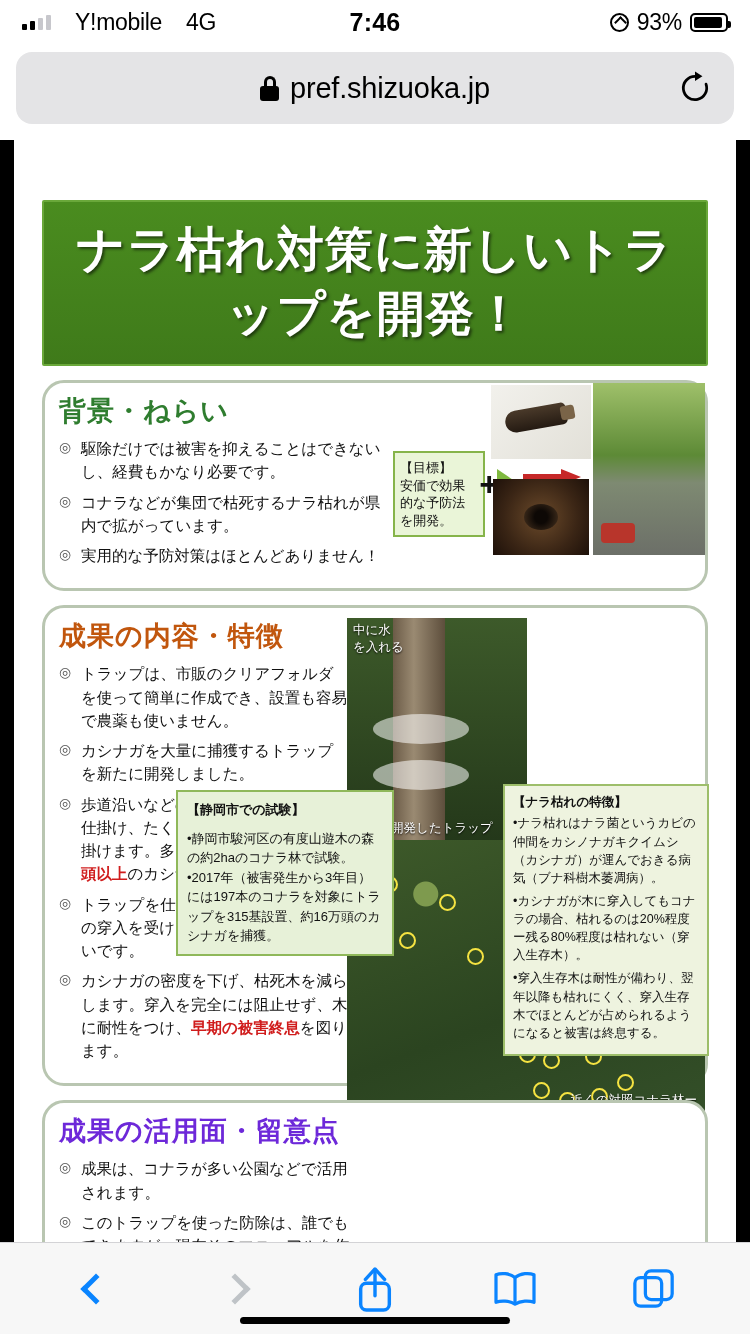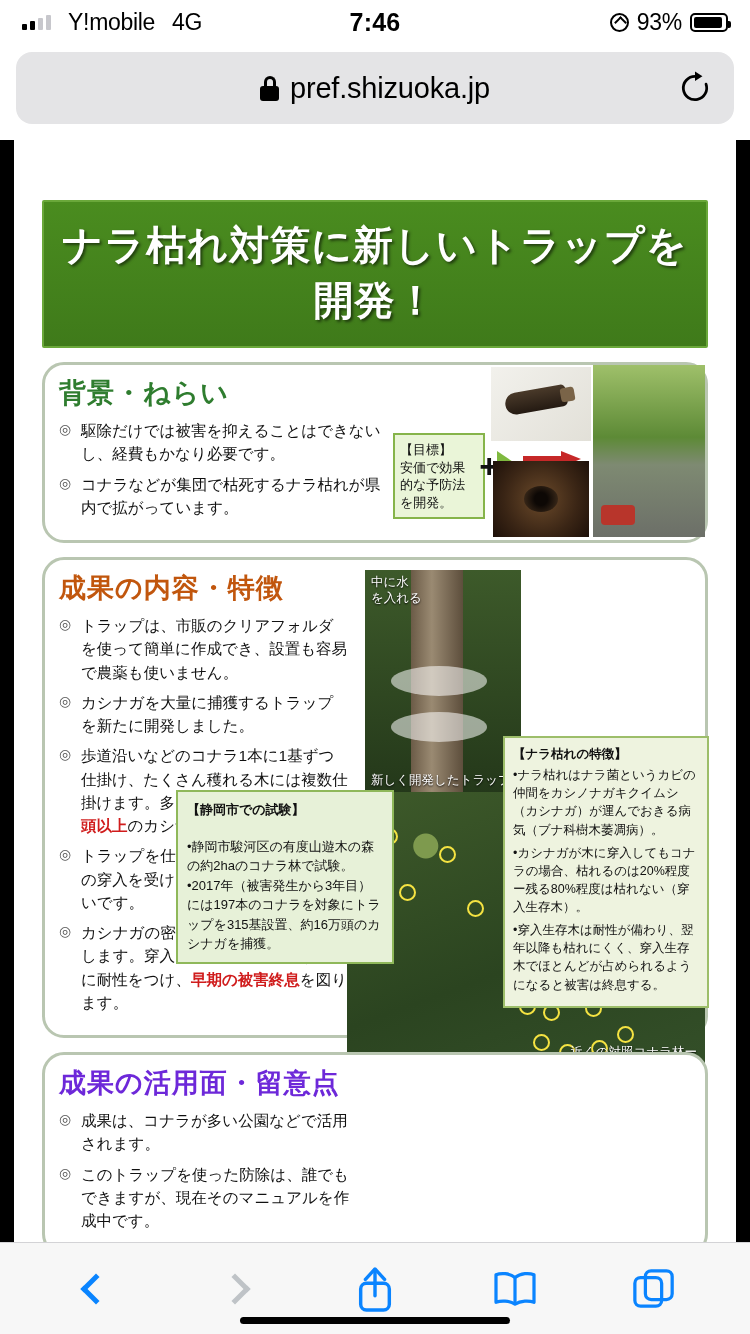--- a/index.html
+++ b/index.html
@@ -18,21 +18,21 @@
 
   
   .statusbar {
     height: 44px;
     background: #fff;
     display: flex; align-items: center;
     padding: 0 22px;
     position: relative;
     flex: 0 0 44px;
   }
-  .sb-left { display: flex; align-items: center; gap: 17px; }
+  .sb-left { display: flex; align-items: center; gap: 24px; }
   .signal { display: flex; align-items: flex-end; gap: 3px; height: 16px; }
   .signal i { display: block; width: 5px; background: #000; border-radius: 1px; }
   .signal i:nth-child(1) { height: 6px; }
   .signal i:nth-child(2) { height: 9px; }
   .signal i:nth-child(3) { height: 12px; background: #c7c7cc; }
   .signal i:nth-child(4) { height: 15px; background: #c7c7cc; }
   .carrier { font-size: 23px; letter-spacing: -0.3px; }
   .netw { font-size: 23px; letter-spacing: -0.3px; }
   .sb-time {
     position: absolute; left: 0; right: 0; top: 0; bottom: 0;
@@ -102,21 +102,21 @@
 
   
   .banner {
     background: linear-gradient(#4a8c1f, #3f7a1a);
     border: 2px solid #6aa83a;
     padding: 16px 10px 18px;
     text-align: center;
     border-radius: 2px;
   }
   .banner h1 {
-    color: #fff; font-size: 40px; font-weight: 700; letter-spacing: 1px;
+    color: #fff; font-size: 48px; font-weight: 700; letter-spacing: 1px;
     text-shadow: 2px 2px 3px rgba(0,0,0,.55);
   }
 
   .section {
     border: 3px solid #b9c6b1; border-radius: 22px;
     margin-top: 14px; padding: 10px 14px 14px;
     position: relative; background: #fff;
   }
   .section.s1 { min-height: 168px; }
   .section.s2 { min-height: 392px; }
@@ -192,21 +192,21 @@
 
   .feature-box {
     position: absolute; right: -4px; top: 176px; width: 206px;
     background: #eef3df; border: 2px solid #9dbe6a; padding: 7px 8px;
     font-size: 12.5px; line-height: 1.45; color: #111; z-index: 5;
   }
   .feature-box b { display: block; margin-bottom: 3px; }
   .feature-box p { margin-bottom: 5px; }
 
   .trap-photo {
-    position: absolute; left: 320px; top: 10px; width: 156px; height: 222px;
+    position: absolute; left: 302px; top: 10px; width: 180px; height: 222px;
     background: linear-gradient(#3d5a2a, #24381a);
     overflow: hidden;
   }
   .trap-photo .trunk {
     position: absolute; left: 46px; top: 0; width: 52px; height: 100%;
     background: linear-gradient(90deg,#6b5b47,#9a8a72 40%,#5d4e3c);
   }
   .trap-photo .wrap1, .trap-photo .wrap2 {
     position: absolute; left: 26px; width: 96px; height: 30px;
     background: rgba(255,255,255,.55); border-radius: 50%;
@@ -229,21 +229,21 @@
   .ring {
     position: absolute; width: 17px; height: 17px;
     border: 2.5px solid #f5e342; border-radius: 50%;
   }
 
   .trial-box {
     position: absolute; left: 162px; top: 590px; width: 218px;
     background: #e7f1d8; border: 2px solid #8fb85a; padding: 8px 9px;
     font-size: 13px; line-height: 1.5; color: #111; z-index: 6;
   }
-  .trial-box b { display: block; margin-bottom: 17px; }
+  .trial-box b { display: block; margin-bottom: 9px; }
 
   
   .toolbar {
     flex: 0 0 92px; background: #f7f7f7;
     border-top: 1px solid #d3d3d6;
     display: flex; align-items: center; justify-content: space-around;
     padding: 0 26px;
   }
   .tb-btn { width: 56px; height: 56px; display: flex; align-items: center; justify-content: center; }
   .chev { width: 22px; height: 22px; border-left: 5px solid #0a84ff; border-bottom: 5px solid #0a84ff; }
@@ -304,20 +304,21 @@
 
         <div class="banner">
           <h1>ナラ枯れ対策に新しいトラップを開発！</h1>
         </div>
 
         <div class="section s1">
           <div class="sec-title t-green">背景・ねらい</div>
           <ul class="bullets" style="width:330px">
             <li>駆除だけでは被害を抑えることはできないし、経費もかなり必要です。</li>
             <li>コナラなどが集団で枯死するナラ枯れが県内で拡がっています。</li>
+            <li>実用的な予防対策はほとんどありません！</li>
           </ul>
 
           <div class="goal-arrow"></div>
           <div class="goal-box">
             <div>【目標】</div>
             <div>安価で効果</div>
             <div>的な予防法</div>
             <div>を開発。</div>
           </div>
 

